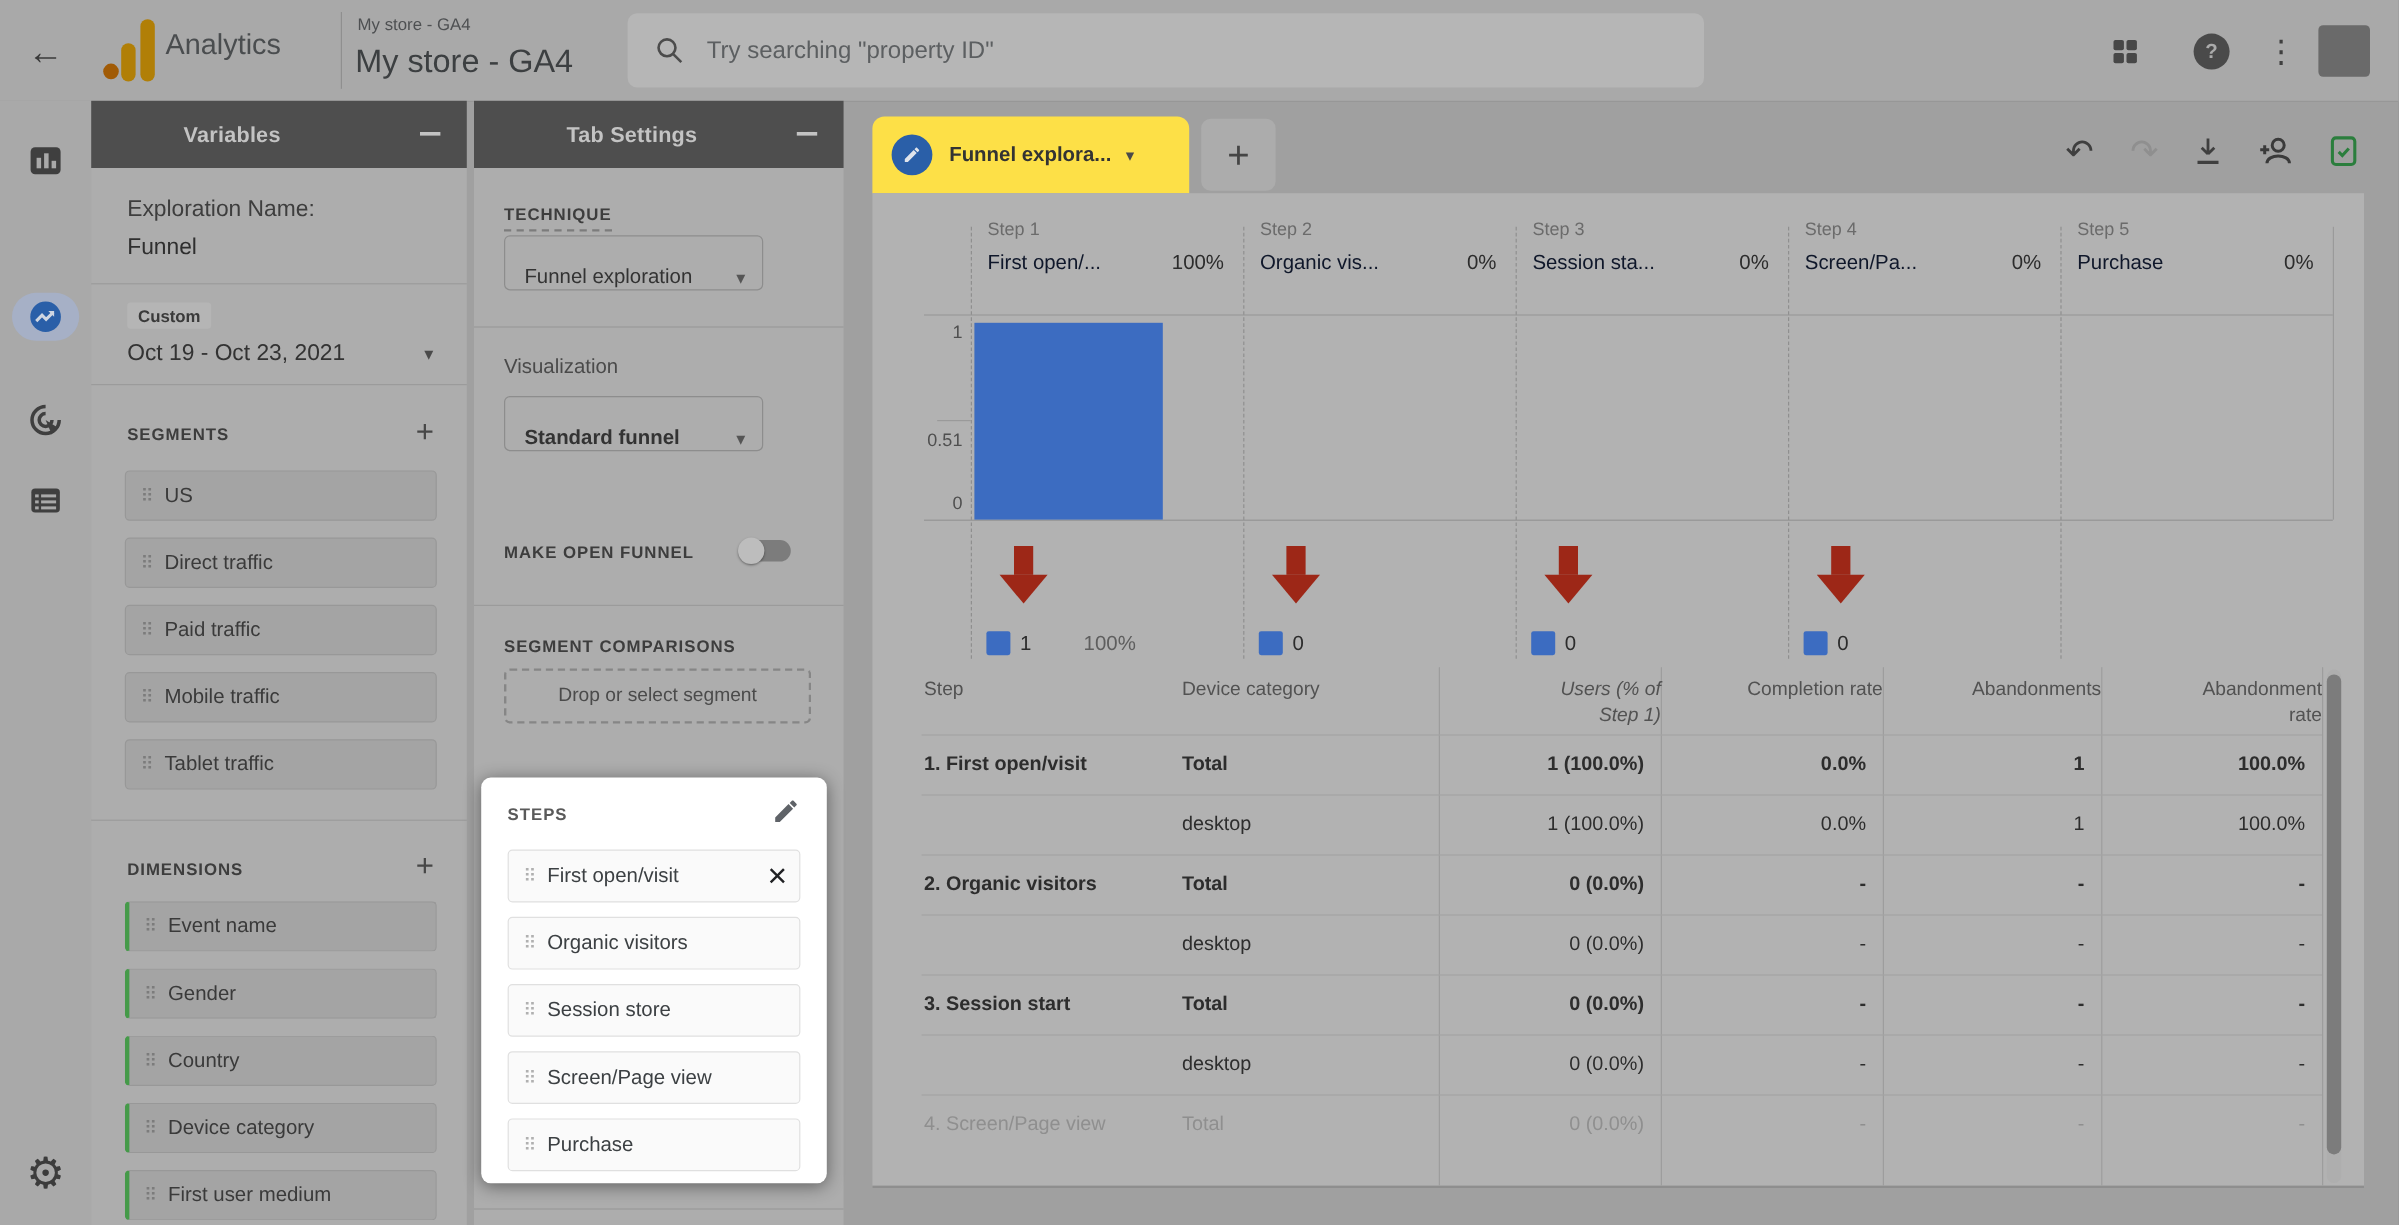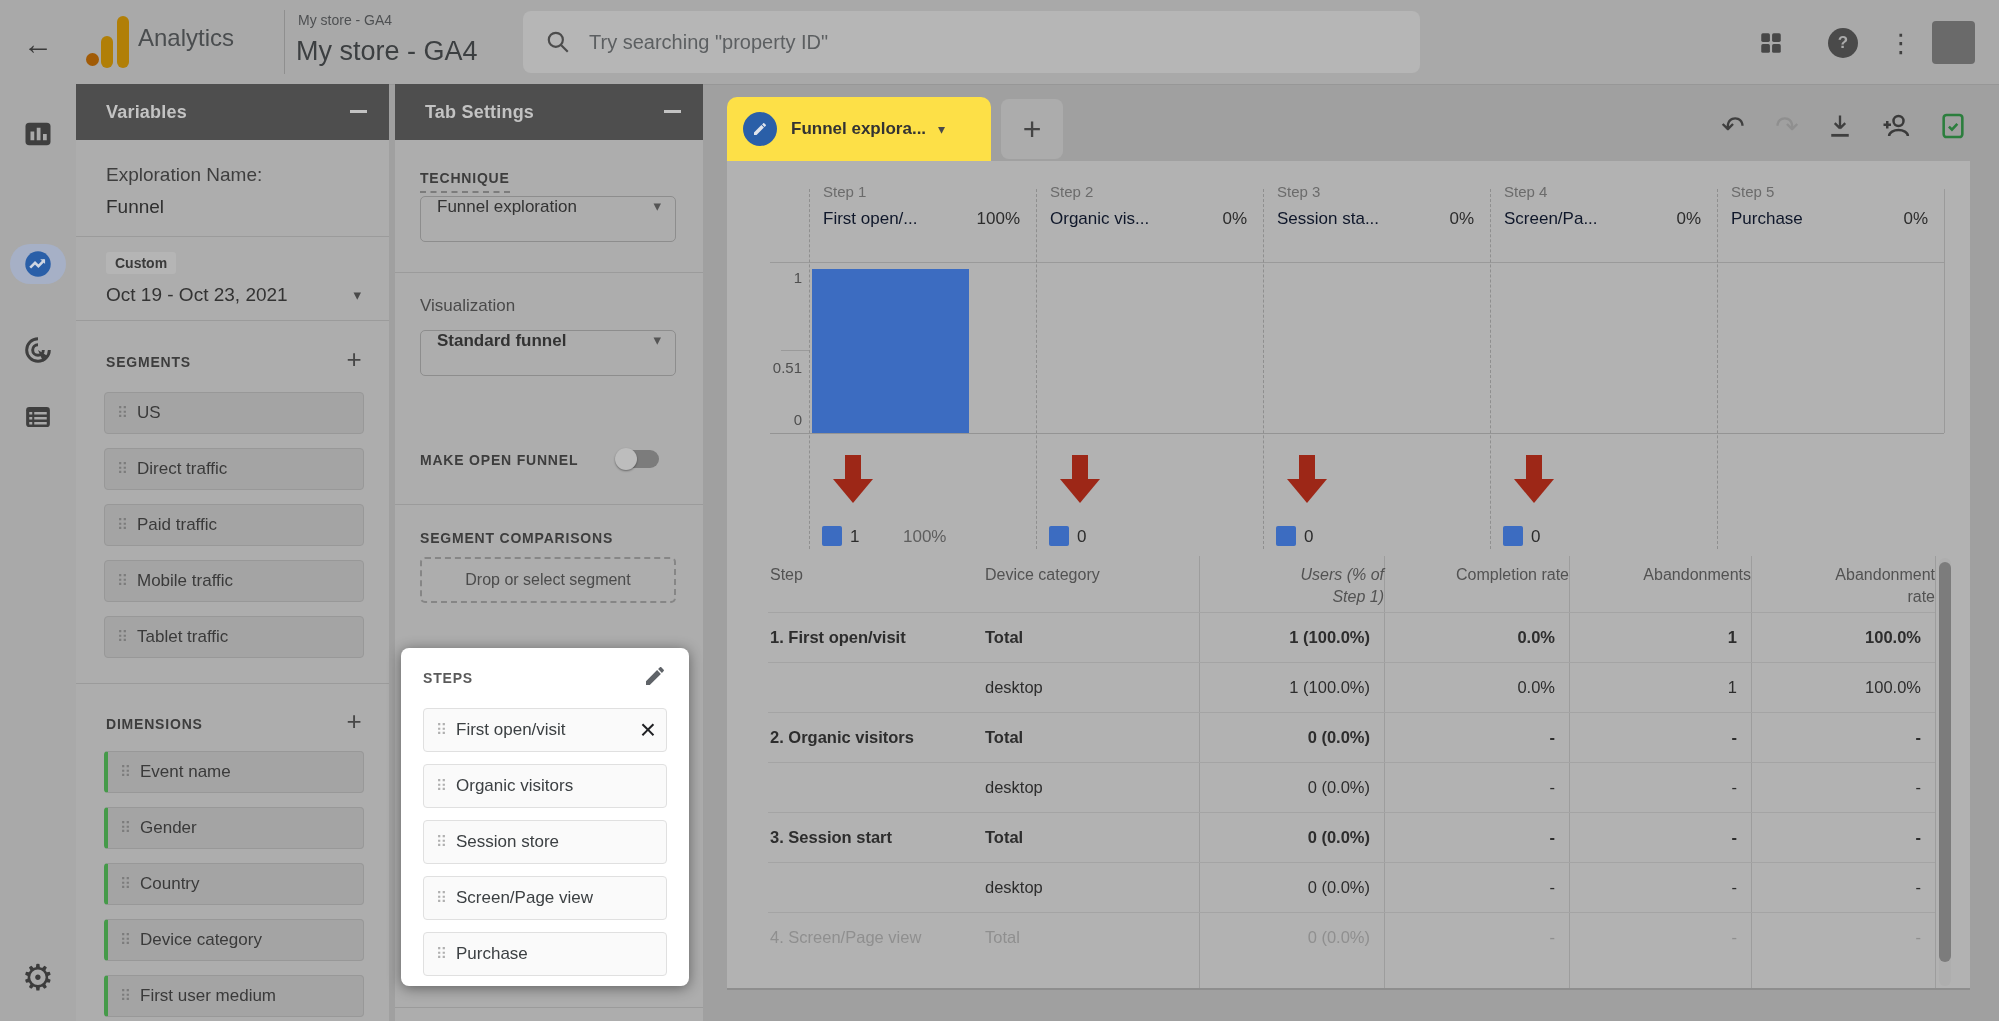--- a/index.html
+++ b/index.html
@@ -24,31 +24,31 @@
   .avatar{left:1932px;top:21px;width:43px;height:43px;border-radius:4px;background:#6a6a6a;cursor:pointer;}
   
   .rail{left:0;top:84px;width:76px;height:937px;background:#a9a9a9;}
   .rail-item{position:absolute;left:16px;width:44px;height:44px;display:flex;align-items:center;justify-content:center;cursor:pointer;}
   .explore-pill{position:absolute;left:10px;top:160px;width:56px;height:40px;border-radius:20px;background:#a6b0c6;}
   .gear{font-size:36px;color:#3c3c3c;line-height:1;}
   
   .panel{background:#adadad;}
   .vars{left:76px;top:84px;width:313px;height:937px;}
   .tset{left:395px;top:84px;width:308px;height:937px;}
-  .phead{position:absolute;left:0;top:0;right:0;height:56px;background:#4e4e4e;display:flex;align-items:center;}
+  .phead{position:absolute;left:0;top:0;right:0;height:56px;background:#4e4e4e;display:flex;align-items:center;padding-left:47px;}
   .phead-title{margin-left:30px;font-size:18px;font-weight:bold;color:#c3c3c3;letter-spacing:.2px;}
   .minbtn{position:absolute;right:22px;top:26px;width:17px;height:3px;background:#c3c3c3;cursor:pointer;}
   .divider{position:absolute;left:0;right:0;height:1px;background:#9b9b9b;}
   .seclabel{font-size:14px;font-weight:bold;color:#3d3d3d;letter-spacing:.8px;}
   .plusbtn{position:absolute;right:22px;width:26px;height:26px;font-size:26px;color:#474747;display:flex;align-items:center;justify-content:center;cursor:pointer;}
   .chip{position:absolute;left:28px;width:260px;height:42px;background:#a4a4a4;border:1px solid #989898;border-radius:4px;
         display:flex;align-items:center;font-size:17px;color:#3a3a3a;cursor:grab;box-sizing:border-box;}
   .dragdots{font-size:15px;color:#7c7c7c;margin:0 10px 0 12px;letter-spacing:-1px;}
   .gchip{border-left:4px solid #459a49;}
-  .dd{position:absolute;left:25px;width:256px;height:46px;border:1px solid #8d8d8d;border-radius:5px;display:flex;align-items:flex-start;
+  .dd{position:absolute;left:25px;width:216px;height:46px;border:1px solid #8d8d8d;border-radius:5px;display:flex;align-items:flex-end;
       font-size:17px;color:#333;cursor:pointer;box-sizing:border-box;}
   .dd span.lbl{margin-left:16px;}
   .dd .car{position:absolute;right:14px;color:#555;font-size:15px;}
   .smalllabel{font-size:17px;color:#4a4a4a;}
   .toggle{position:absolute;width:44px;height:22px;cursor:pointer;}
   .tg-track{position:absolute;left:4px;top:2px;width:40px;height:18px;border-radius:10px;background:#7c7c7c;}
   .tg-knob{position:absolute;left:0;top:0;width:22px;height:22px;border-radius:50%;background:#bdbdbd;box-shadow:0 1px 2px rgba(0,0,0,.4);}
   .dropzone{position:absolute;left:25px;width:256px;height:46px;border:2px dashed #868686;border-radius:5px;display:flex;align-items:center;justify-content:center;
             font-size:16px;color:#4b4b4b;box-sizing:border-box;cursor:pointer;}
   

